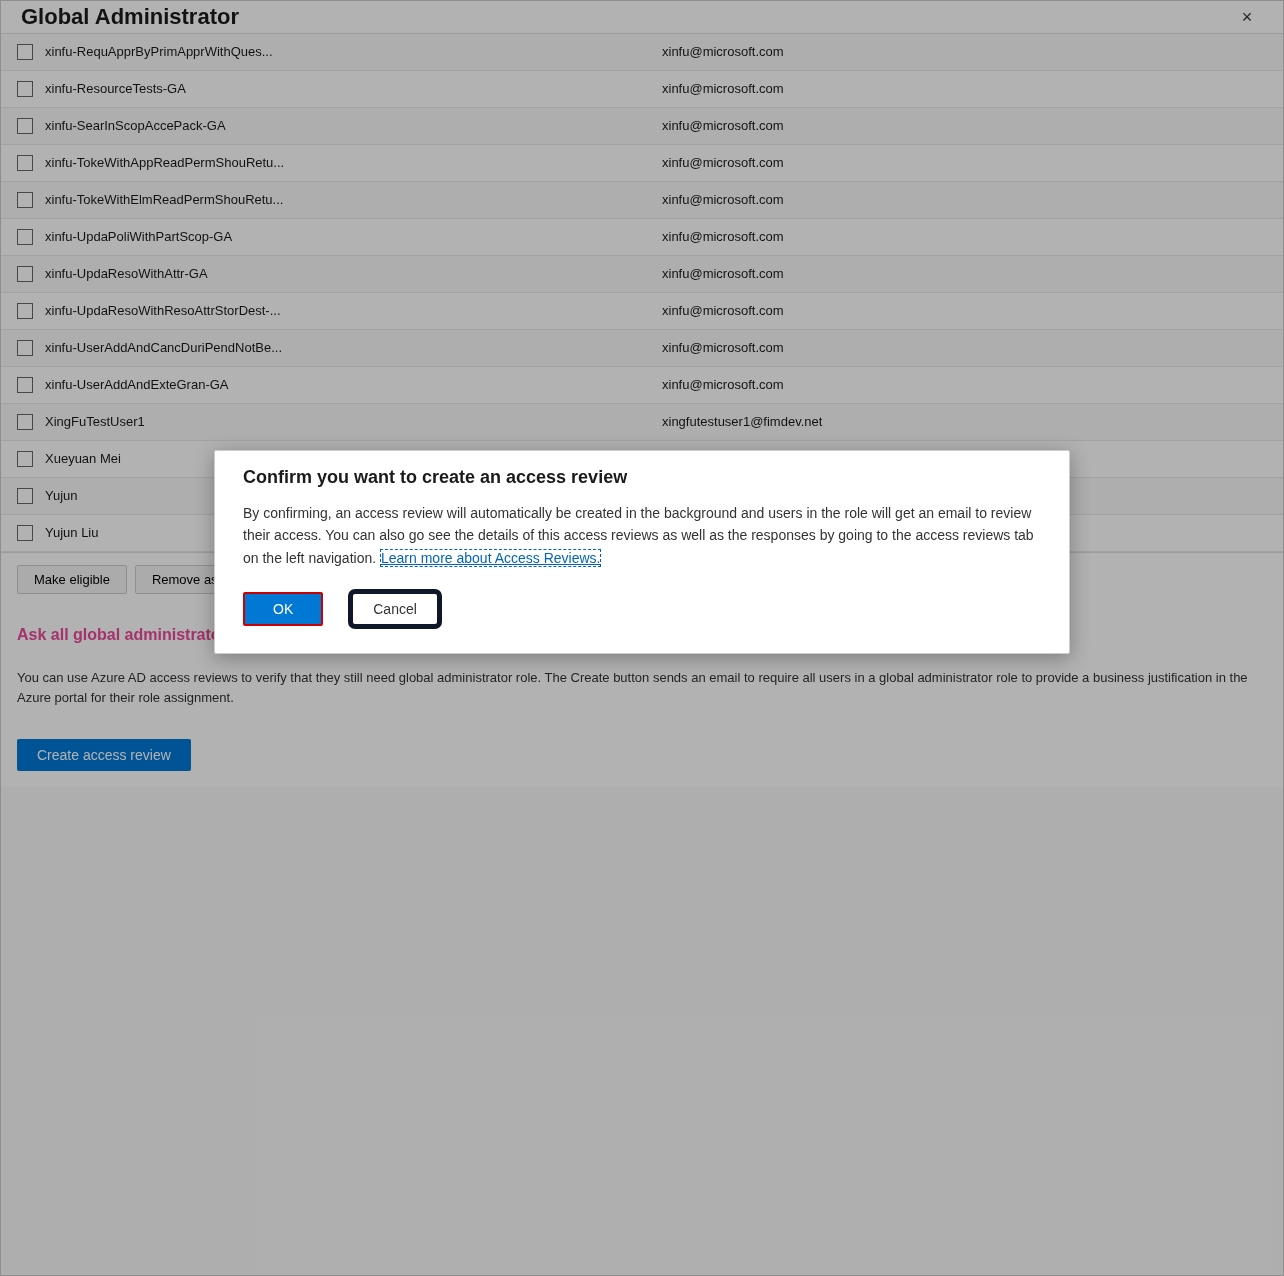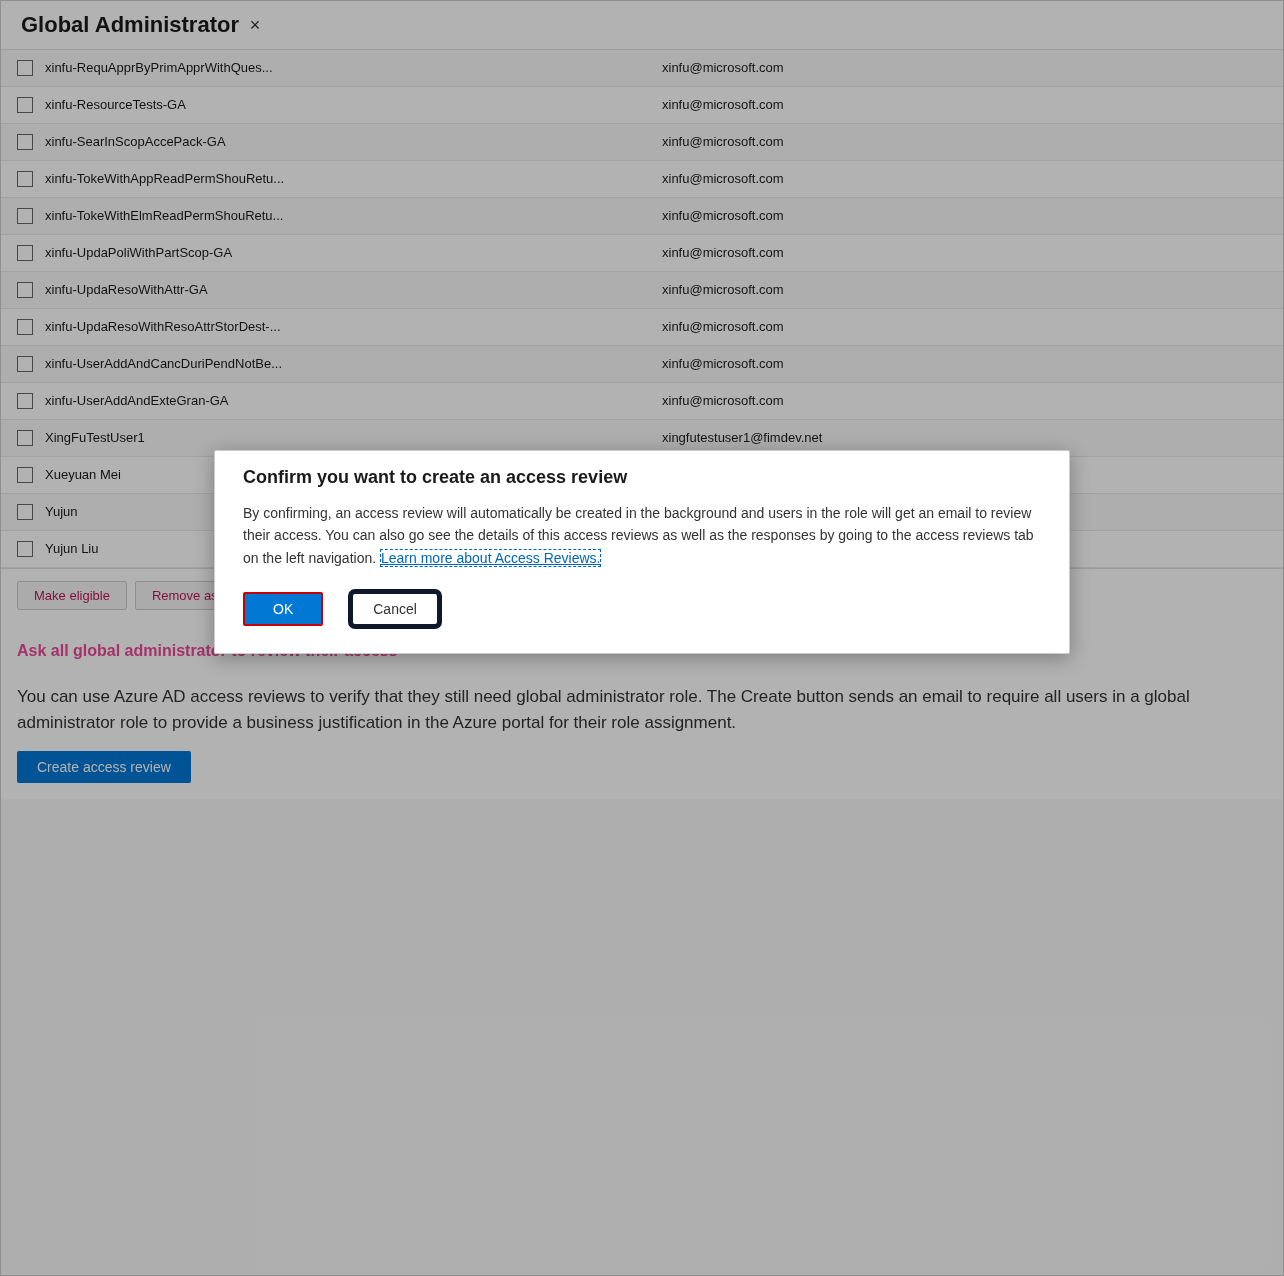--- a/index.html
+++ b/index.html
@@ -20,22 +20,22 @@
       background: #fff;
       border: 1px solid #ccc;
       display: flex;
       flex-direction: column;
     }
 
     
     .panel-header {
       display: flex;
       align-items: center;
-      justify-content: flex-start;
-      padding: 8px 20px;
+      justify-content: space-between;
+      padding: 0 20px;
       border-bottom: 1px solid #e0e0e0;
       background: #fff;
     }
     .panel-title {
       font-size: 22px;
       font-weight: 600;
       color: #1a1a1a;
     }
     .close-btn {
       width: 32px;
@@ -93,41 +93,41 @@
       display: flex;
       gap: 8px;
       padding: 12px 16px;
       background: #fff;
       border-top: 1px solid #e0e0e0;
     }
     .action-btn {
       padding: 6px 16px;
       border: 1px solid #ccc;
       background: #f5f5f5;
-      color: #be185d;
+      color: #000000;
       font-size: 13px;
       cursor: pointer;
       border-radius: 2px;
     }
 
     .review-section {
       padding: 20px 16px 16px 16px;
       background: #fff;
     }
     .review-title {
       font-size: 16px;
       font-weight: 600;
       color: #ec4899;
       margin-bottom: 24px;
     }
     .review-desc {
-      font-size: 17px;
+      font-size: 13px;
       color: #333;
       line-height: 1.5;
-      margin-bottom: 16px;
+      margin-bottom: 32px;
     }
     .create-access-btn {
       background: #0078d4;
       color: #fff;
       border: none;
       padding: 8px 20px;
       font-size: 14px;
       cursor: pointer;
       border-radius: 2px;
     }

